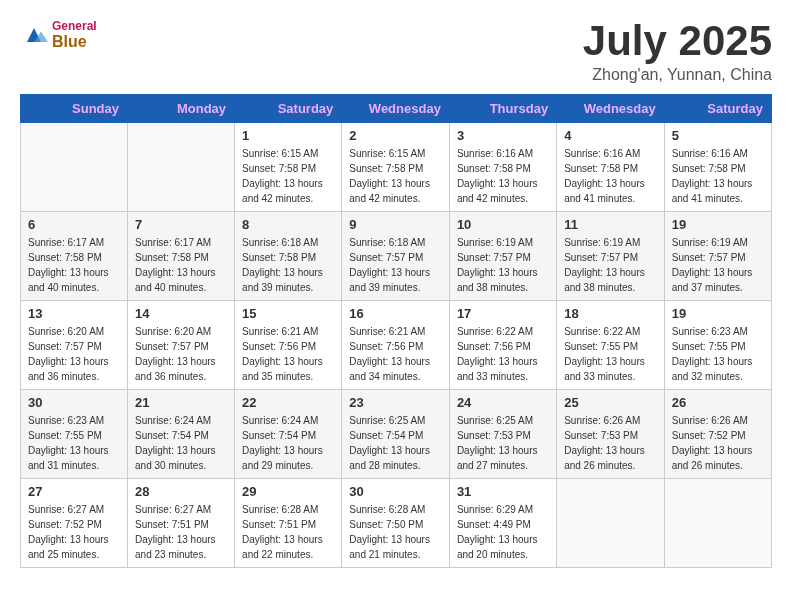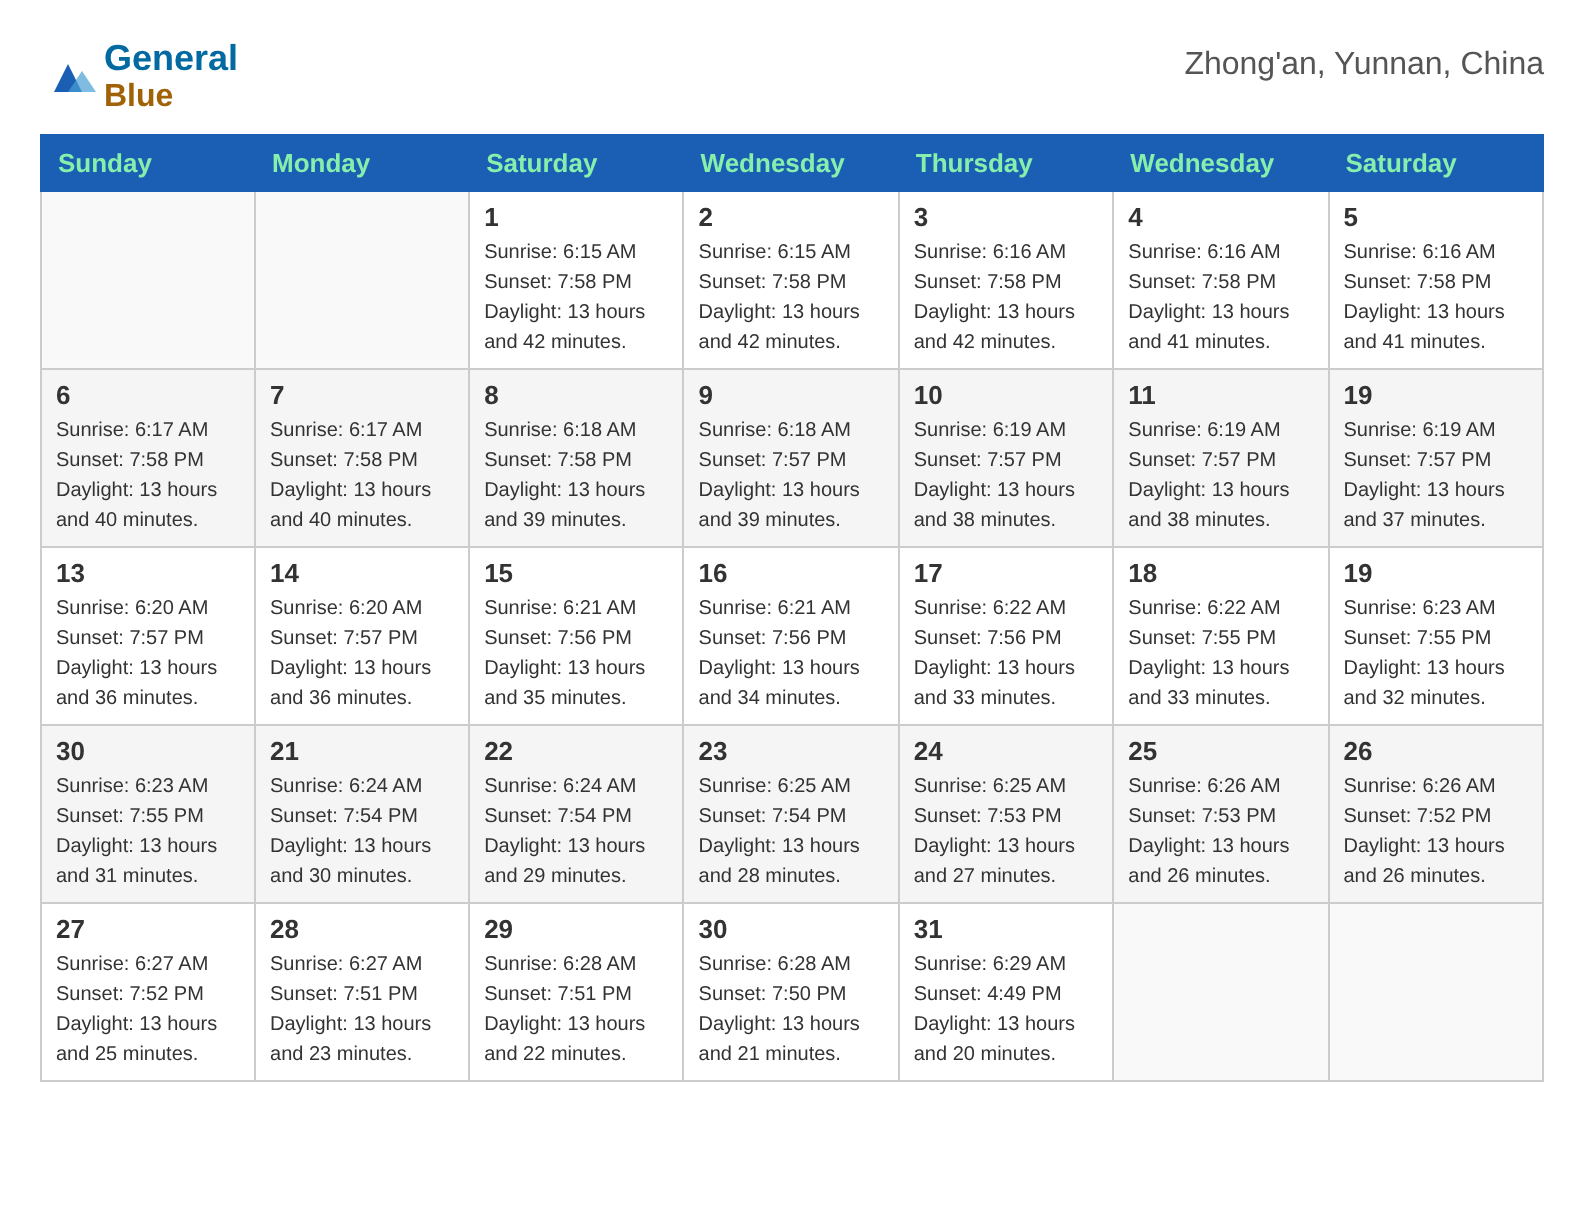--- a/index.html
+++ b/index.html
@@ -44,22 +44,22 @@
       color: #555;
       margin-top: 4px;
     }
     .calendar {
       width: 100%;
       border-collapse: collapse;
       border: 1px solid #ccc;
     }
     .calendar th {
       background-color: #1a5fb4;
-      color: #86efac;
-      text-align: left;
+      color: #f0abfc;
+      text-align: right;
       padding: 6px 8px;
       font-size: 13px;
       border: 1px solid #1a5fb4;
     }
     .calendar td {
       vertical-align: top;
       padding: 5px 7px;
       border: 1px solid #ccc;
       width: 108px;
       min-height: 80px;
@@ -91,25 +91,26 @@
 </head>
 <body>
 
 <div class="header-area">
   <div class="logo">
     <svg class="logo-icon" viewBox="0 0 40 40" xmlns="http://www.w3.org/2000/svg">
       <polygon points="10,30 20,10 30,30" fill="#1a5fb4"></polygon>
       <polygon points="20,30 30,15 40,30" fill="#4a9fd4" opacity="0.7"></polygon>
     </svg>
     <div class="logo-text">
-      <span style="font-size:18px;font-weight:bold;color:#0369a1;">General</span>
+      <span style="font-size:12px;font-weight:bold;color:#be185d;">General</span>
       <span style="font-size:16px;font-weight:bold;color:#a16207;">Blue</span>
     </div>
   </div>
   <div class="title-area">
+    <div class="month-title">July 2025</div>
     <div class="location-title">Zhong'an, Yunnan, China</div>
   </div>
 </div>
 
 <table class="calendar">
   <thead>
     <tr>
     <th>Sunday</th>
         <th>Monday</th>
         <th>Saturday</th>

